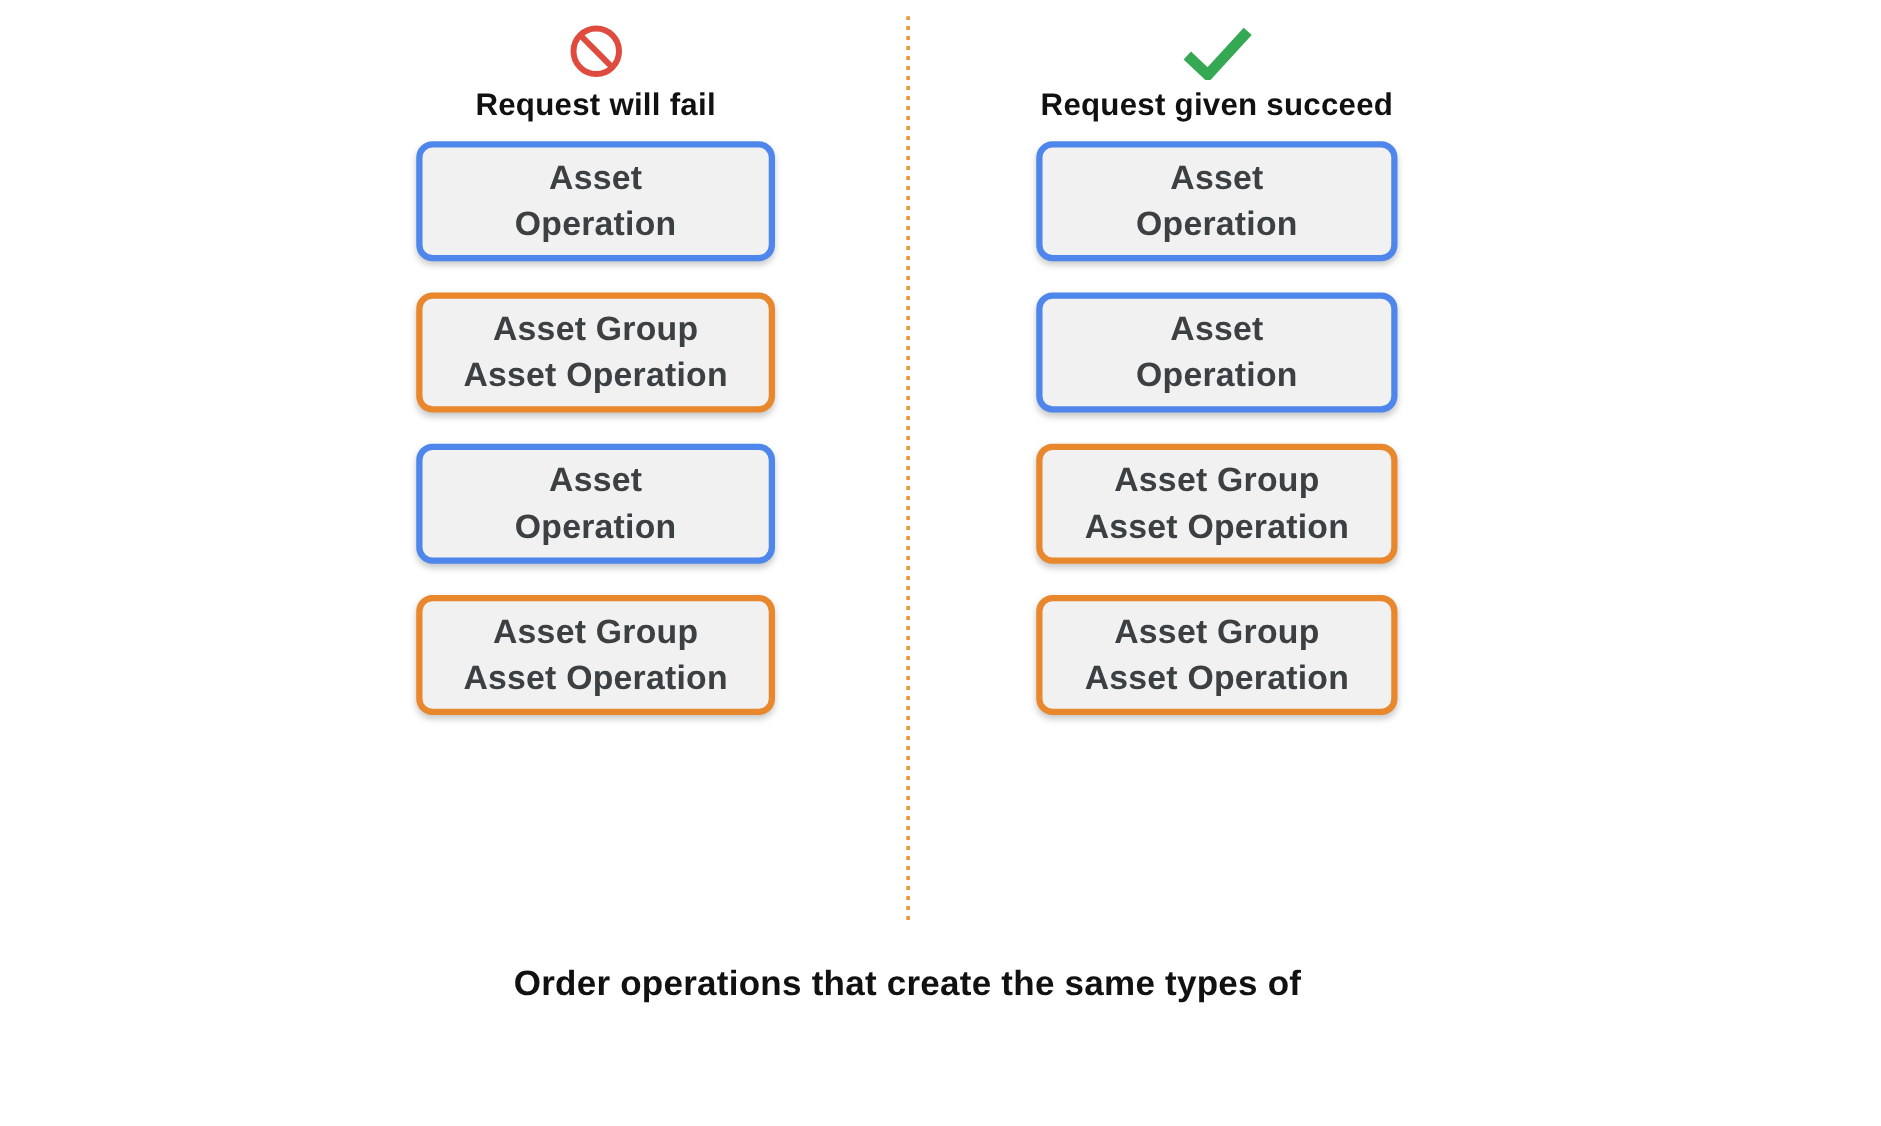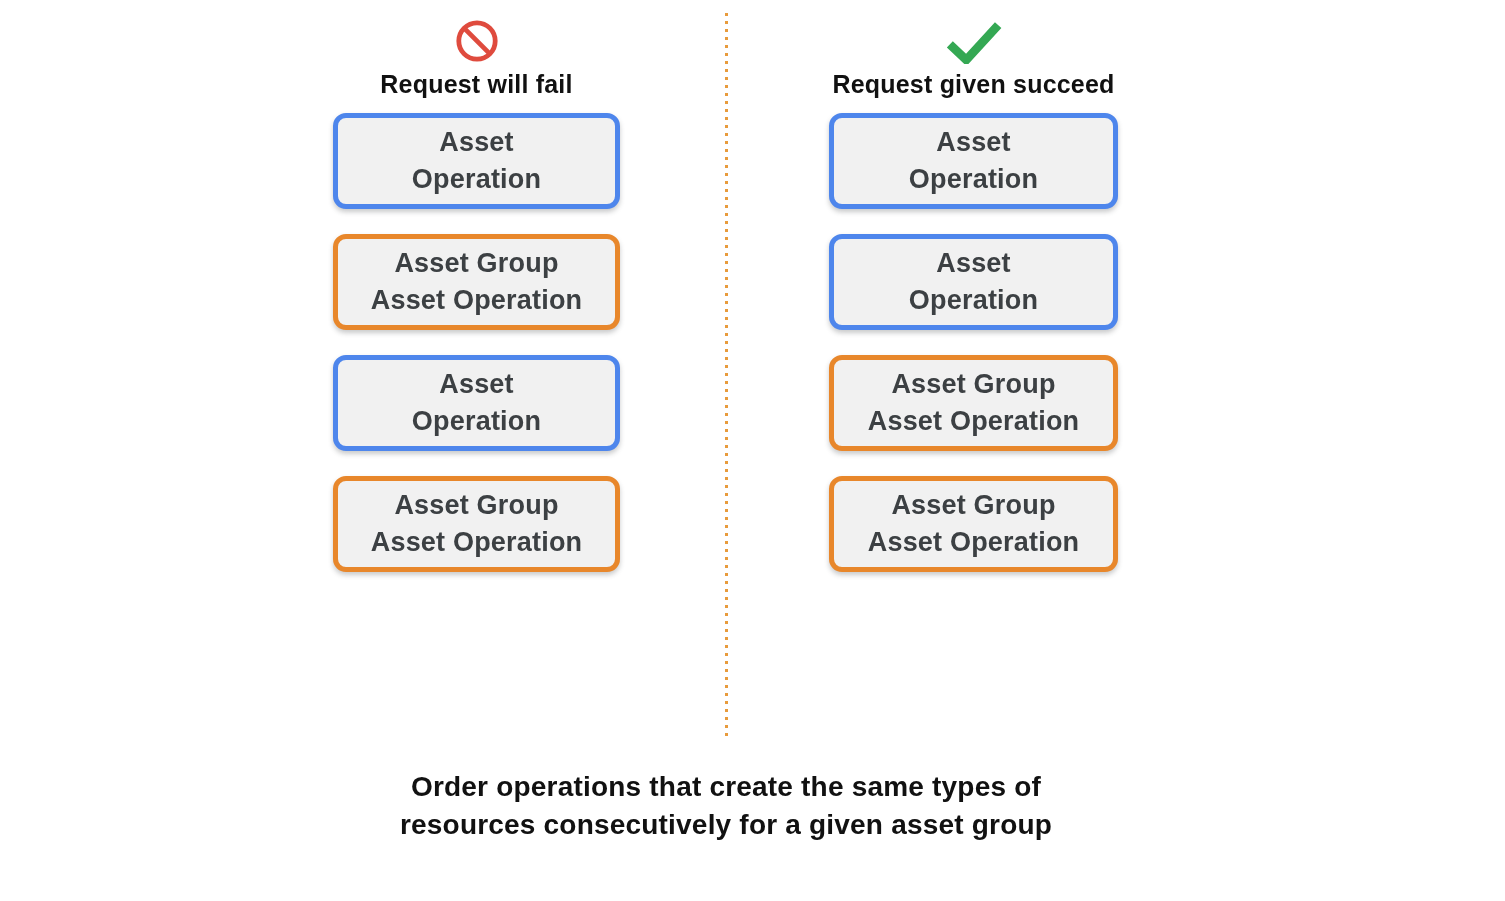--- a/index.html
+++ b/index.html
@@ -169,16 +169,15 @@
       <span class="box-line">Asset Operation</span>
     </div>
     <div class="box box-orange">
       <span class="box-line">Asset Group</span>
       <span class="box-line">Asset Operation</span>
     </div>
   </div>
 
   <div class="caption">
     <span class="caption-line">Order operations that create the same types of</span>
-    <span class="caption-line">resources consecutively for a given asset group</span>
   </div>
 
 </div>
 
 </body></html>

